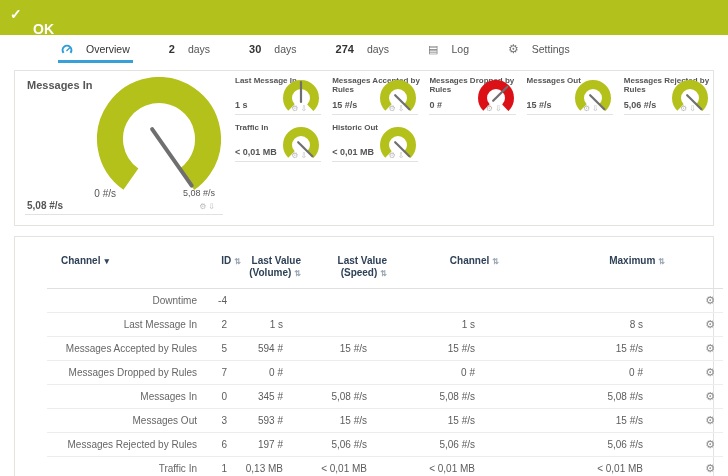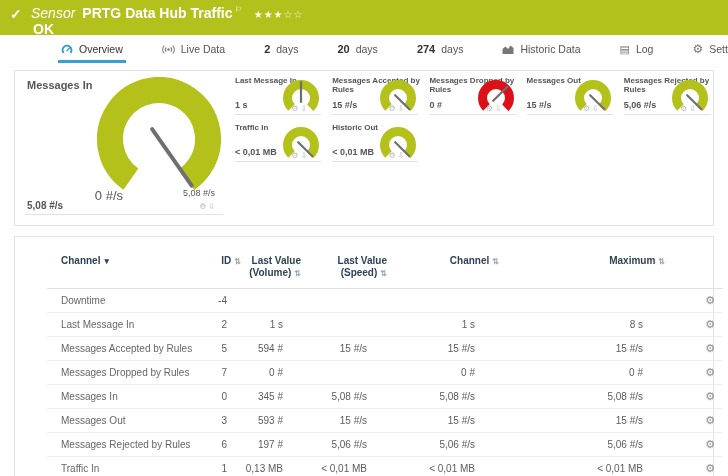--- a/index.html
+++ b/index.html
@@ -15,38 +15,38 @@
   .topbar .check { position: absolute; left: 10px; top: 6px; font-size: 14px; font-weight: bold; }
   .tb-line1 { position: absolute; left: 31px; top: 5px; font-size: 14px; white-space: nowrap; }
   .tb-kind { font-style: italic; margin-right: 7px; }
   .tb-title { font-weight: bold; }
   .tb-flag { font-size: 8px; vertical-align: top; margin-left: 2px; }
   .tb-stars { margin-left: 12px; font-size: 10px; letter-spacing: 1px; color: #fdfcef; cursor: pointer; }
   .tb-status { position: absolute; left: 33px; top: 21px; font-size: 14px; font-weight: bold; }
 
   
   .tabbar { position: absolute; top: 35px; left: 0; right: 0; height: 32px; display: flex; align-items: flex-start; padding-left: 58px; }
-  .tab { display: flex; align-items: center; gap: 6px; font-size: 10.5px; color: #555;
+  .tab { display: flex; align-items: center; gap: 13px; font-size: 10.5px; color: #555;
          margin-right: 33px; height: 25px; margin-top: 3px; padding: 0 3px;
          border-bottom: 3px solid transparent; cursor: pointer; white-space: nowrap; }
   .tab b { color: #333; font-size: 11px; }
   .tab.active { border-bottom-color: #38a0d9; color: #333; font-weight: normal; }
   .tabicon { display: inline-flex; align-items: center; }
   .glyphicon { font-size: 11px; color: #777; font-style: normal; }
 
   
   .panel { position: absolute; background: #fff; border: 1px solid #e3e2de; padding-left: 20px; }
   #gauges-panel { left: 14px; right: 14px; top: 70px; height: 156px; }
   #table-panel  { left: 14px; right: 14px; top: 236px; height: 244px; padding-top: 10px; }
 
   
   #main-tile { position: absolute; left: 0; top: 0; bottom: 0; width: 212px; }
   #main-label { position: absolute; left: 12px; top: 8px; font-size: 11px; font-weight: bold; color: #555; }
   #main-gauge { position: absolute; left: 82px; top: 6px; }
-  #scale-min { position: absolute; left: 56px; top: 117px; width: 52px; text-align: right; font-size: 13px; color: #555; }
+  #scale-min { position: absolute; left: 49px; top: 117px; width: 52px; text-align: right; font-size: 10px; color: #555; }
   #scale-max { position: absolute; left: 134px; top: 117px; width: 66px; text-align: right; font-size: 9px; color: #555; }
   #main-value { position: absolute; left: 12px; top: 129px; font-size: 10px; font-weight: bold; color: #555; }
   #main-icons { position: absolute; right: 10px; top: 131px; }
   #main-rule { position: absolute; left: 10px; right: 4px; top: 143px; height: 1px; background: #e2e2e2; }
   .mini-icons { color: #b9b9b9; font-size: 8px; letter-spacing: 2px; cursor: pointer; white-space: nowrap; }
 
   
   #small-grid { position: absolute; left: 212px; top: 0; right: 0; display: grid;
                 grid-template-columns: repeat(5, 1fr); grid-auto-rows: 47px; }
   .tile { position: relative; }
@@ -56,81 +56,60 @@
   .tile .ticons { position: absolute; right: 15px; top: 33px; }
   .tile .trule  { position: absolute; left: 8px; right: 3px; top: 43px; height: 1px; background: #e2e2e2; }
 
   
   #channel-table { width: 676px; margin-left: 12px; border-collapse: collapse; font-size: 10px; }
   #channel-table th { color: #2e4156; font-weight: bold; text-align: right; vertical-align: top;
                       padding: 8px 2px 8px 0; line-height: 12px; cursor: pointer; white-space: nowrap; }
   #channel-table th.h-channel { text-align: left; padding-left: 14px; }
   #channel-table td { color: #5c5c5c; padding: 5px 0; border-top: 1px solid #ededed; text-align: right; height: 21px; white-space: nowrap; }
   #channel-table tbody tr:first-child td { border-top: 1px solid #e0e0e0; }
-  #channel-table td.c-channel { text-align: left; padding-left: 14px; color: #666; }
+  #channel-table td.c-channel { text-align: right; padding-left: 14px; color: #666; }
   #channel-table td.c-id    { padding-right: 16px; }
   #channel-table td.c-vol   { padding-right: 20px; }
   #channel-table td.c-speed { padding-right: 22px; }
   #channel-table td.c-min   { padding-right: 26px; }
   #channel-table td.c-max   { padding-right: 24px; }
   #channel-table td.c-gear  { padding-right: 8px; }
   .sorticon { font-size: 8px; color: #9aa7b4; margin-left: 3px; }
   .caret { color: #33475c; margin-left: 4px; font-size: 9px; }
   .rowgear { color: #8b8b8b; font-size: 11px; cursor: pointer; }
 </style>
 </head>
 <body>
 
 <div class="topbar" style="background: rgb(179, 193, 28);">
   <span class="check">✓</span>
-  <div class="tb-line1">
-    <span class="tb-kind">Sensor</span><span class="tb-title">PRTG Data Hub Traffic</span><span class="tb-flag">⚐</span><span class="tb-stars" id="stars"><span>★</span><span>★</span><span>★</span><span>☆</span><span>☆</span></span>
-  </div>
   <div class="tb-status">OK</div>
 </div>
 
 <div class="tabbar" id="tabbar">
     <div class="tab active">
       <span class="tabicon">
         <svg width="12" height="11" viewBox="0 0 12 12">
           <path d="M2.2 9.6 A4.8 4.8 0 1 1 9.8 9.6" fill="none" stroke="#2f9cd8" stroke-width="2.2"></path>
           <line x1="5.4" y1="7.6" x2="9.4" y2="3.8" stroke="#2f9cd8" stroke-width="1.4"></line>
         </svg>
       </span>
       <span>Overview</span>
     </div>
     <div class="tab">
-      <span class="tabicon">
-        <svg width="13" height="11" viewBox="0 0 14 12">
-          <circle cx="7" cy="6" r="1.3" fill="#777"></circle>
-          <path d="M4.6 3.6 A3.4 3.4 0 0 0 4.6 8.4 M9.4 3.6 A3.4 3.4 0 0 1 9.4 8.4" fill="none" stroke="#777" stroke-width="1.1"></path>
-          <path d="M2.4 1.8 A5.8 5.8 0 0 0 2.4 10.2 M11.6 1.8 A5.8 5.8 0 0 1 11.6 10.2" fill="none" stroke="#777" stroke-width="1.1"></path>
-        </svg>
-      </span>
-      <span>Live Data</span>
-    </div>
-    <div class="tab">
       <b>2</b>
       <span>days</span>
     </div>
     <div class="tab">
-      <b>20</b>
+      <b>30</b>
       <span>days</span>
     </div>
     <div class="tab">
       <b>274</b>
       <span>days</span>
-    </div>
-    <div class="tab">
-      <span class="tabicon">
-        <svg width="12" height="11" viewBox="0 0 12 11">
-          <path d="M0.5 10 L0.5 5 L3.5 2.5 L6 5 L8.5 1.5 L11.5 4 L11.5 10 Z" fill="#777"></path>
-        </svg>
-      </span>
-      <span>Historic Data</span>
     </div>
     <div class="tab">
       <span class="tabicon">
         <i class="glyphicon">▤</i>
       </span>
       <span>Log</span>
     </div>
     <div class="tab">
       <span class="tabicon">
         <i class="glyphicon" style="font-size:12px">⚙</i>

